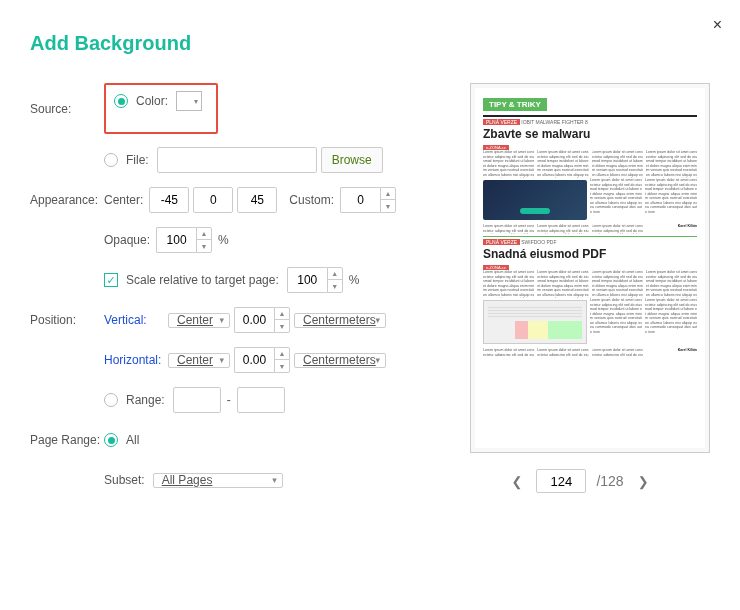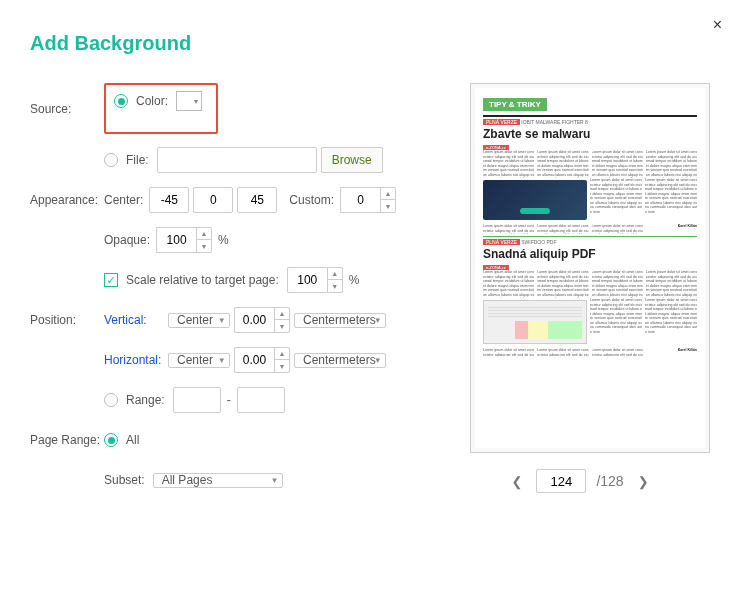--- a/index.html
+++ b/index.html
@@ -18,21 +18,21 @@
     .checkbox { width: 14px; height: 14px; border: 1px solid #1abc9c; display: inline-flex; align-items: center; justify-content: center; margin-right: 8px; color: #1abc9c; font-size: 11px; cursor: pointer; }
     .input-small { width: 40px; height: 26px; border: 1px solid #ccc; border-radius: 2px; text-align: center; font-size: 12px; padding: 0 4px; }
     .input-med { width: 48px; height: 26px; border: 1px solid #ccc; border-radius: 2px; text-align: center; font-size: 12px; }
     .input-file { width: 160px; height: 26px; border: 1px solid #ccc; border-radius: 2px; padding: 0 6px; font-size: 12px; }
     .btn-browse { height: 26px; padding: 0 10px; border: 1px solid #ccc; background: #fafafa; font-size: 12px; color: #4d7c0f; margin-left: 4px; border-radius: 2px; cursor: pointer; }
     .spinner { display: flex; }
     .spinner input { border-right: none; border-radius: 2px 0 0 2px; }
     .spin-btns { display: flex; flex-direction: column; border: 1px solid #ccc; border-radius: 0 2px 2px 0; width: 16px; }
     .spin-btns span { height: 12px; display: flex; align-items: center; justify-content: center; font-size: 7px; color: #888; cursor: pointer; }
     .spin-btns span:first-child { border-bottom: 1px solid #ccc; }
-    .select { height: 15px; border: 1px solid #ccc; border-radius: 2px; padding: 0 18px 0 8px; font-size: 12px; background: #fff; display: inline-flex; align-items: center; position: relative; cursor: pointer; }
+    .select { height: 15px; border: 1px solid #ccc; border-radius: 2px; padding: 0 18px 0 8px; font-size: 12px; background: #fff; display: inline-flex; align-items: center; position: relative; cursor: pointer; text-decoration: underline; }
     .select::after { content: '▾'; position: absolute; right: 5px; color: #888; font-size: 9px; }
     .color-swatch { width: 26px; height: 20px; border: 1px solid #bbb; background: #fff; display:inline-flex; align-items:center; justify-content:flex-end; padding-right:3px; cursor:pointer;}
     .color-swatch::after { content:'▾'; font-size:8px; color:#888;}
     .highlight-box { border: 2px solid #e74c3c; border-radius: 2px; padding: 6px 14px 21px 8px; display: inline-flex; align-items: center; }
     label { font-size: 12px; color: #555; }
     .sub-label { width: 64px; display: inline-block; font-size: 12px; color: #1d4ed8; }
     .gap { margin-left: 6px; margin-right: 6px; }
     .preview-box { width: 240px; height: 370px; border: 1px solid #ccc; background: #f8f8f8; padding: 4px; position: relative; overflow: hidden; margin-left: auto; }
     .page { width: 100%; height: 100%; background: #fff; position: relative; padding: 10px 8px; font-size: 4px; color: #444; overflow: hidden; }
     .banner { background: #5cb85c; color: #fff; font-weight: bold; padding: 2px 6px; font-size: 8px; display: inline-block; margin-bottom: 4px; }
@@ -202,21 +202,21 @@
         </div>
         <div class="cols" style="height:10px;overflow:hidden;margin-top:2px">
           <div class="col filler">Lorem ipsum dolor sit amet consectetur adipiscing elit sed do eiusmod tempor incididunt ut labore et dolore magna aliqua enim minim veniam quis nostrud exercitation ullamco laboris nisi aliquip ex ea commodo consequat duis aute irure</div>
           <div class="col filler">Lorem ipsum dolor sit amet consectetur adipiscing elit sed do eiusmod tempor incididunt ut labore et dolore magna aliqua enim minim veniam quis nostrud exercitation ullamco laboris nisi aliquip ex ea commodo consequat duis aute irure</div>
           <div class="col filler">Lorem ipsum dolor sit amet consectetur adipiscing elit sed do eiusmod tempor incididunt ut labore et dolore magna aliqua enim minim veniam quis nostrud exercitation ullamco laboris nisi aliquip ex ea commodo consequat duis aute irure</div>
           <div class="col" style="text-align:right;font-weight:bold;color:#222">Karel Kilián</div>
         </div>
         <div class="green-line"></div>
         <span class="tag-red">PLNÁ VERZE</span>
         <span class="tag-label">SWIFDOO PDF</span>
-        <div class="headline"><span>Snadná </span><b>aliquip PDF</b></div>
+        <div class="headline"><span>Snadná </span><b>eiusmod PDF</b></div>
         <span class="tag-red" style="font-size:4px">e-ZONA.cz</span>
         <div class="cols" style="height:28px;overflow:hidden">
           <div class="col filler">Lorem ipsum dolor sit amet consectetur adipiscing elit sed do eiusmod tempor incididunt ut labore et dolore magna aliqua enim minim veniam quis nostrud exercitation ullamco laboris nisi aliquip ex ea commodo consequat duis aute irure</div>
           <div class="col filler">Lorem ipsum dolor sit amet consectetur adipiscing elit sed do eiusmod tempor incididunt ut labore et dolore magna aliqua enim minim veniam quis nostrud exercitation ullamco laboris nisi aliquip ex ea commodo consequat duis aute irure</div>
           <div class="col filler">Lorem ipsum dolor sit amet consectetur adipiscing elit sed do eiusmod tempor incididunt ut labore et dolore magna aliqua enim minim veniam quis nostrud exercitation ullamco laboris nisi aliquip ex ea commodo consequat duis aute irure</div>
           <div class="col filler">Lorem ipsum dolor sit amet consectetur adipiscing elit sed do eiusmod tempor incididunt ut labore et dolore magna aliqua enim minim veniam quis nostrud exercitation ullamco laboris nisi aliquip ex ea commodo consequat duis aute irure</div>
         </div>
         <div class="cols">
           <div style="flex:2">
               <div class="imgblock2"></div>

